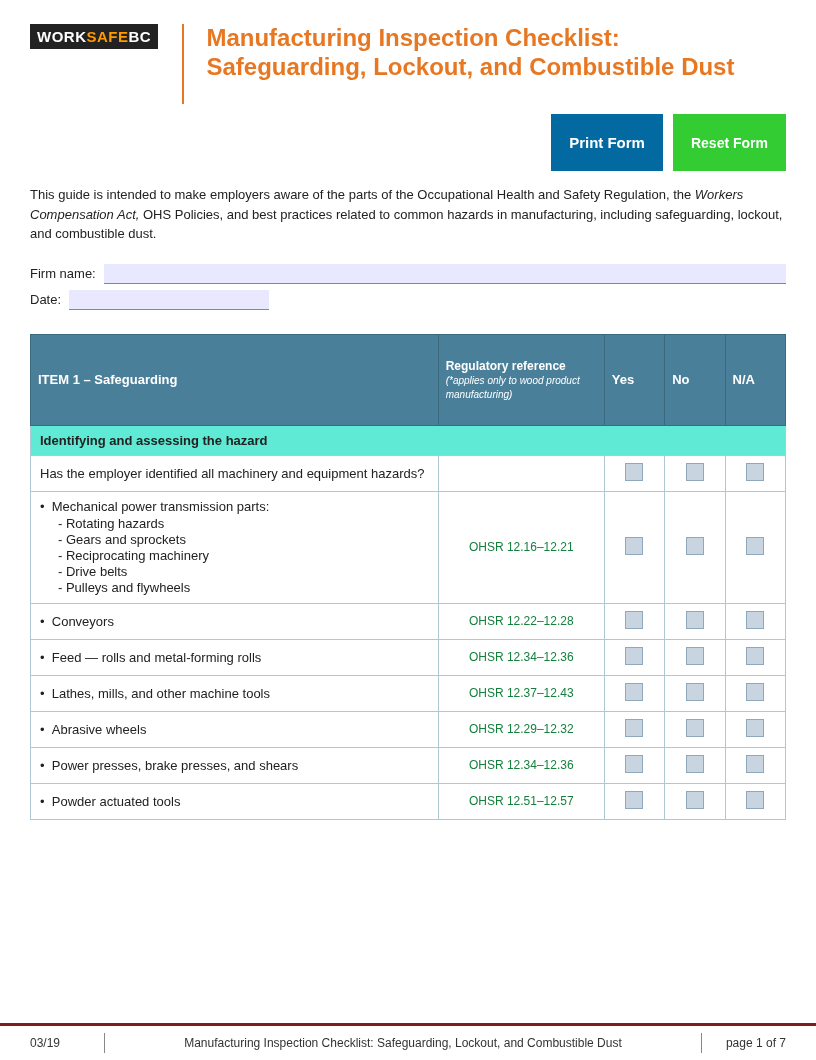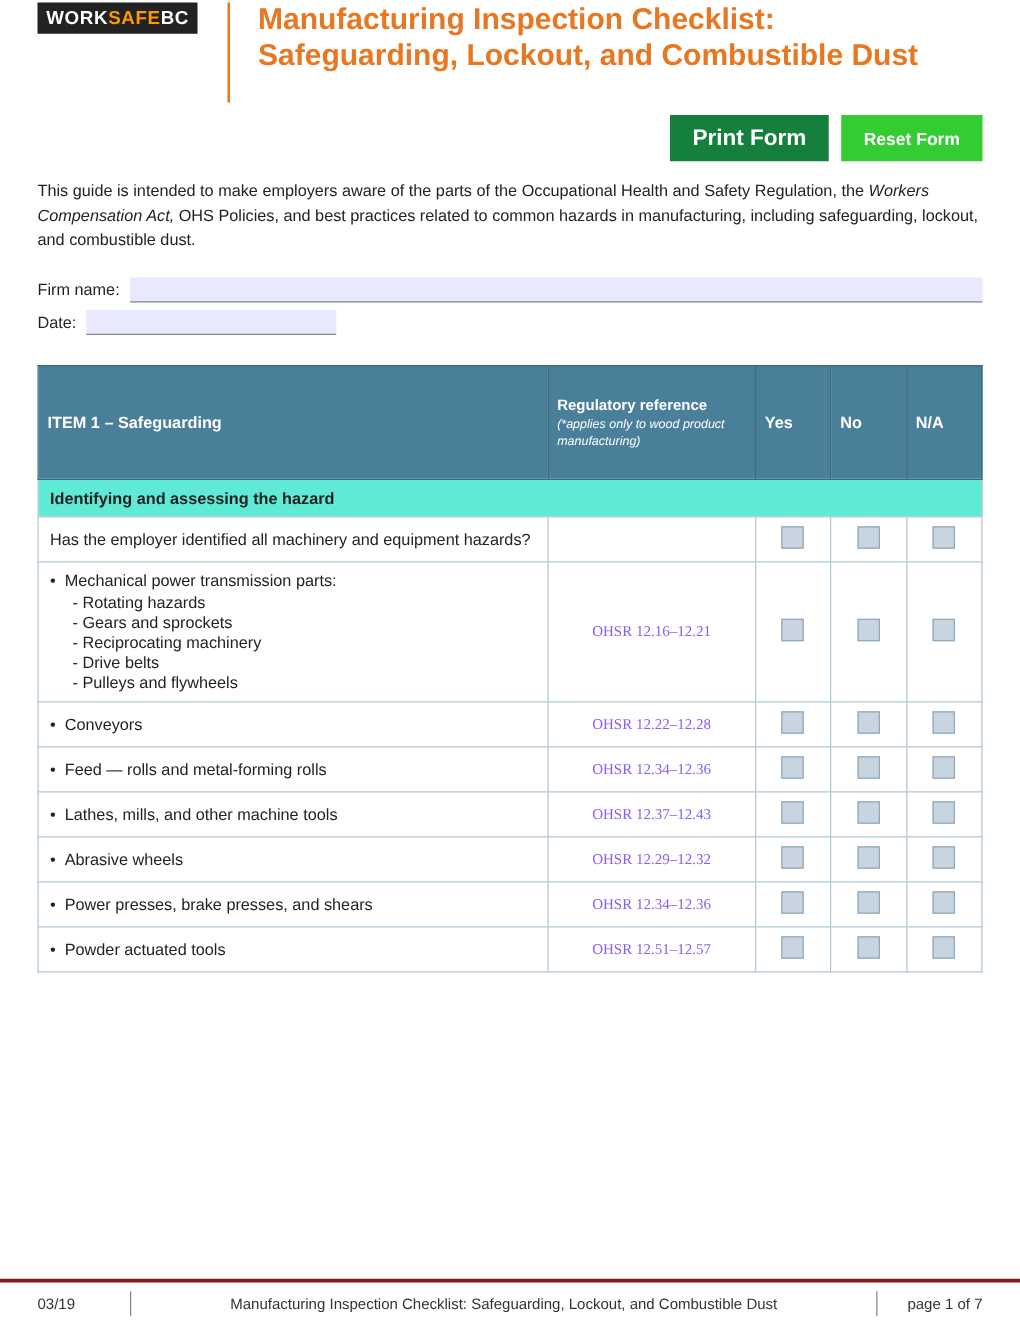--- a/index.html
+++ b/index.html
@@ -15,21 +15,21 @@
       width: 816px;
       min-height: 1060px;
       padding: 0;
       display: flex;
       flex-direction: column;
     }
     
     .header {
       display: flex;
       align-items: flex-start;
-      padding: 2px 30px 10px 30px;
+      padding: 24px 30px 10px 30px;
       gap: 18px;
     }
     .logo-block {
       display: flex;
       align-items: center;
       min-width: 130px;
     }
     .logo {
       background: #222;
       padding: 4px 7px;
@@ -69,25 +69,25 @@
       line-height: 1.2;
     }
     
     .buttons-row {
       display: flex;
       justify-content: flex-end;
       gap: 10px;
       padding: 0 30px 10px 30px;
     }
     .btn-print {
-      background: #15803d;
+      background: #0369a1;
       color: #fff;
       border: none;
-      padding: 8px 18px;
-      font-size: 18px;
+      padding: 20px 18px;
+      font-size: 15px;
       font-weight: bold;
       cursor: pointer;
     }
     .btn-reset {
       background: #3c3;
       color: #fff;
       border: none;
       padding: 8px 18px;
       font-size: 14px;
       font-weight: bold;
@@ -174,23 +174,22 @@
       font-size: 13px;
     }
     
     .data-row td {
       border: 1px solid #b0c8d4;
       padding: 7px 9px;
       vertical-align: middle;
     }
     .data-row td.cell-ref {
       text-align: center;
-      color: #8b5cf6;
+      color: #15803d;
       font-size: 12px;
-      font-family: Liberation Serif, serif;
     }
     .data-row td.cell-check {
       text-align: center;
     }
     .checkbox-sq {
       display: inline-block;
       width: 18px;
       height: 18px;
       background: #c8d4e0;
       border: 1px solid #8fa8bb;

